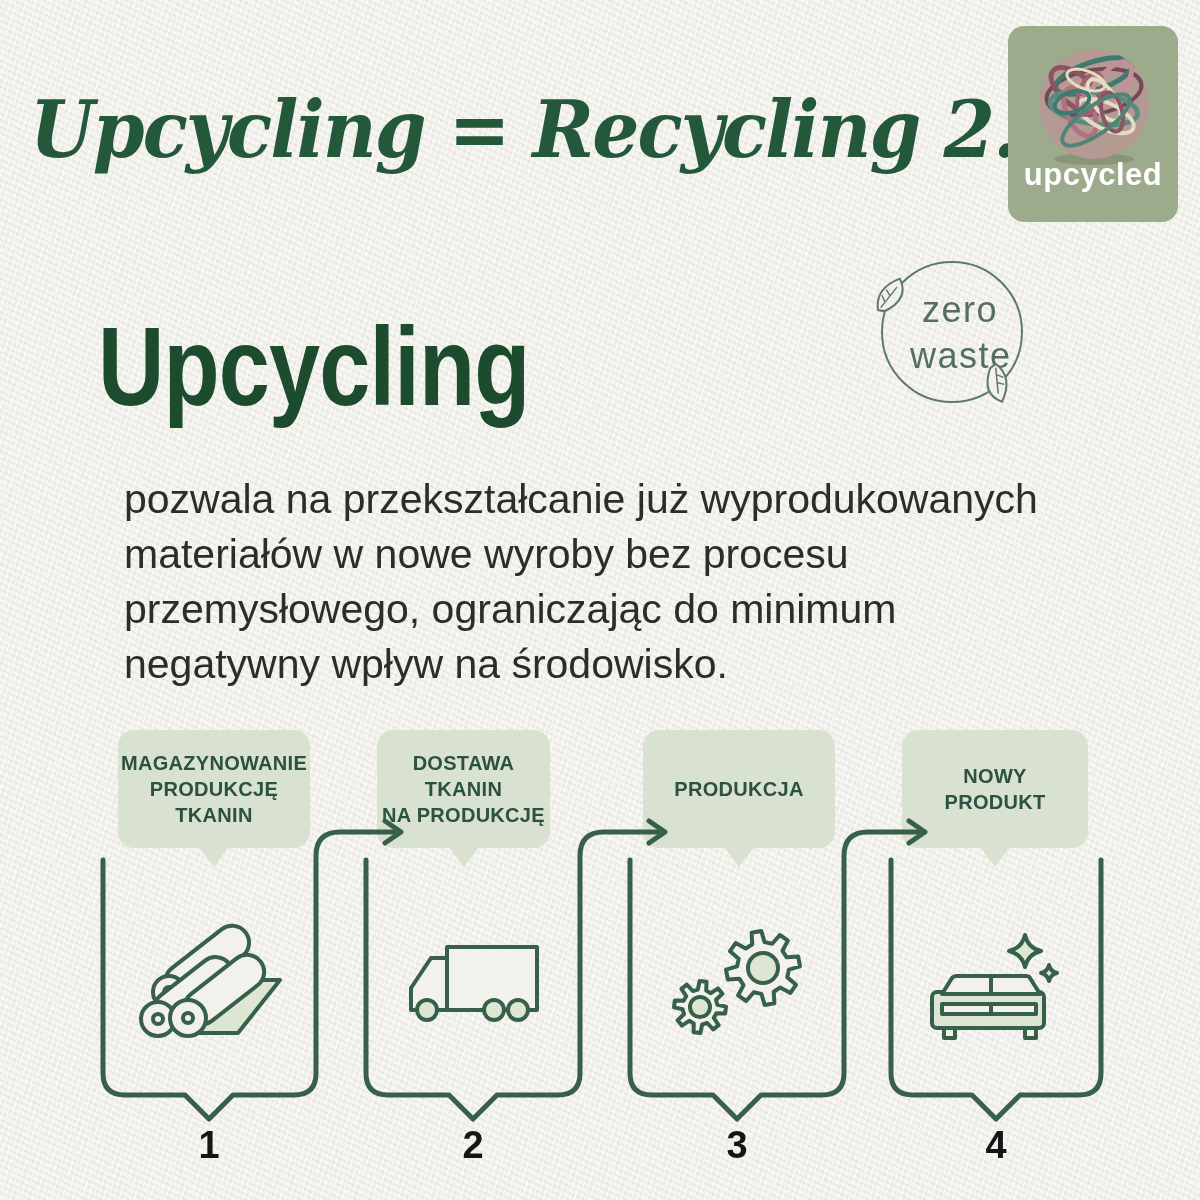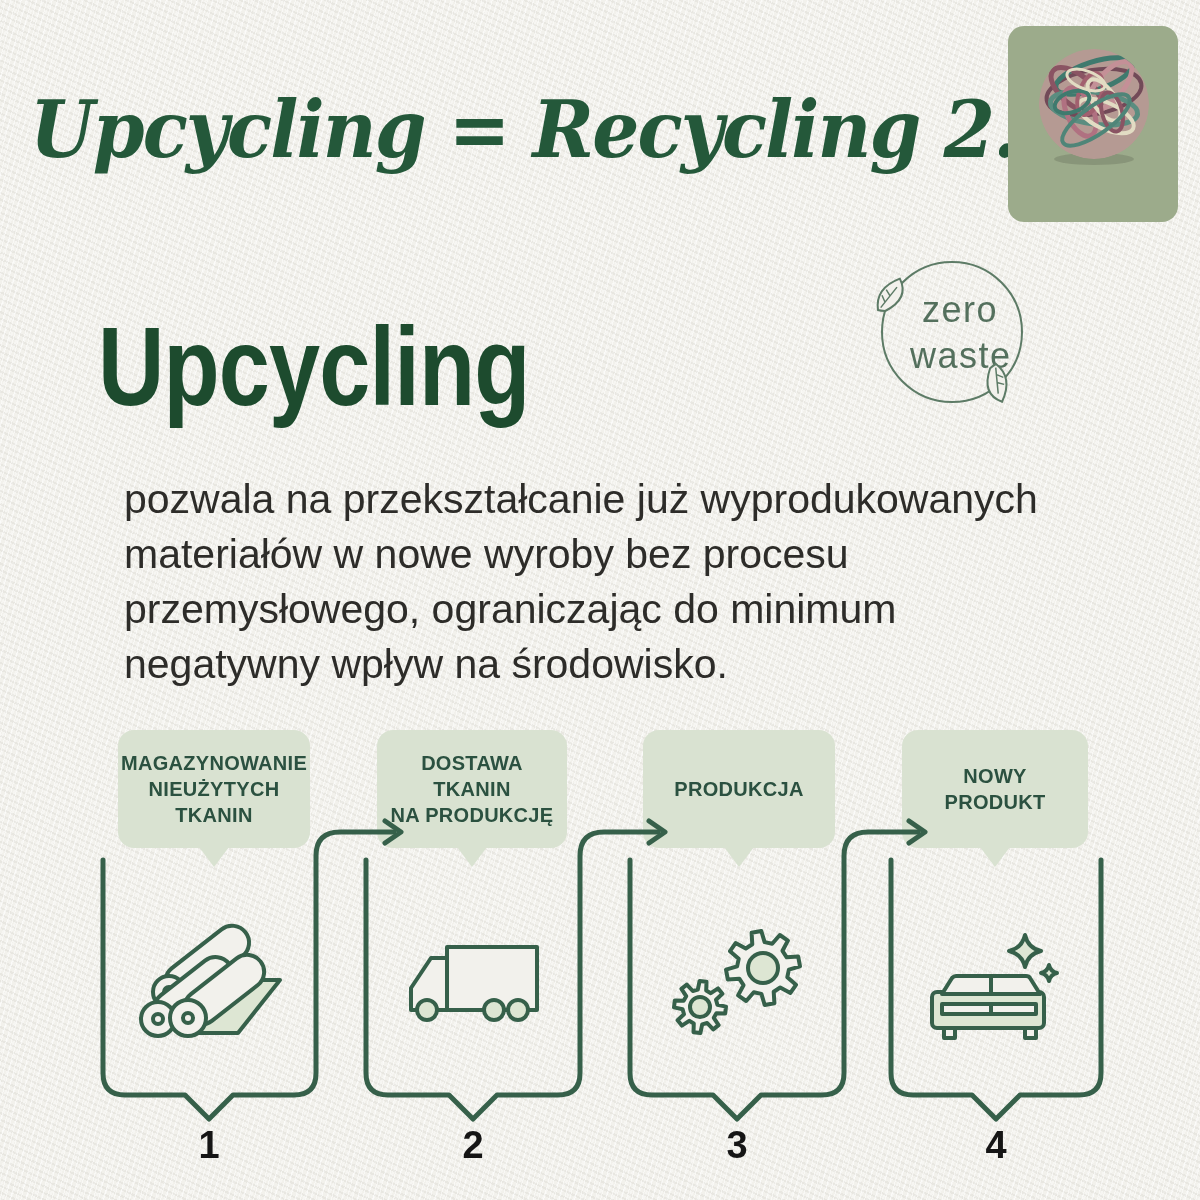--- a/index.html
+++ b/index.html
@@ -57,21 +57,21 @@
   .bubble::after{
     content:"";position:absolute;bottom:-19px;left:50%;margin-left:-15px;
     border-left:15px solid transparent;border-right:15px solid transparent;
     border-top:20px solid var(--bubble);
   }
   .bubble .lbl{
     font-size:20px;font-weight:700;color:#2b5140;line-height:26px;
     letter-spacing:.3px;white-space:pre-line;
   }
   .b1{left:118px;width:192px;}
-  .b2{left:377px;width:190px;}
+  .b2{left:377px;width:173px;}
   .b3{left:643px;width:192px;}
   .b4{left:902px;width:186px;}
   .flow-svg{position:absolute;left:0;top:0;width:1200px;height:1200px;z-index:2;pointer-events:none;}
   .stepnum{
     position:absolute;top:1124px;width:80px;text-align:center;font-size:38px;
     font-weight:700;color:var(--num);z-index:3;
   }
   .n1{left:169px;}.n2{left:433px;}.n3{left:697px;}.n4{left:956px;}
   .ln{stroke:var(--line);stroke-width:5;fill:none;stroke-linejoin:round;stroke-linecap:round;}
   .ic{stroke:var(--line);stroke-width:4;stroke-linejoin:round;}
@@ -105,20 +105,21 @@
       <ellipse cx="98" cy="90" rx="30" ry="13" transform="rotate(25 98 90)" fill="none" stroke="#e2dcc3" stroke-width="4"></ellipse>
       <ellipse cx="82" cy="68" rx="22" ry="11" transform="rotate(-70 82 68)" fill="none" stroke="#a2606f" stroke-width="4"></ellipse>
       <ellipse cx="96" cy="74" rx="24" ry="11" transform="rotate(55 96 74)" fill="none" stroke="#e2dcc3" stroke-width="4"></ellipse>
       <ellipse cx="64" cy="76" rx="18" ry="10" transform="rotate(-20 64 76)" fill="none" stroke="#3f7a6e" stroke-width="4"></ellipse>
       <ellipse cx="104" cy="86" rx="20" ry="10" transform="rotate(75 104 86)" fill="none" stroke="#8a5463" stroke-width="4"></ellipse>
       <ellipse cx="88" cy="94" rx="40" ry="14" transform="rotate(-35 88 94)" fill="none" stroke="#4f8578" stroke-width="4"></ellipse>
       <ellipse cx="78" cy="54" rx="20" ry="9" transform="rotate(20 78 54)" fill="none" stroke="#e2dcc3" stroke-width="3"></ellipse>
     </g>
   </svg>
   <div class="wordmark">
+    <div>upcycled</div>
   </div>
 </div>
 
 <svg class="stamp" viewBox="0 0 180 180">
   <circle cx="90" cy="84" r="70" fill="none" stroke="#5d7b66" stroke-width="2"></circle>
   <text x="60" y="74">zero</text>
   <text x="48" y="120">waste</text>
   <g transform="translate(16,62) rotate(-8)">
     <path d="M0,0 Q0,-22 26,-28 Q33,-7 7,2 Q2,1 0,0 Z" fill="#f2f1ec" stroke="#5d7b66" stroke-width="2"></path>
     <path d="M3,-2 L22,-20 M8,-7 L6,-14 M14,-12 L11,-19" fill="none" stroke="#5d7b66" stroke-width="1.5"></path>
@@ -131,21 +132,21 @@
 
 <div class="page-title">Upcycling</div>
 
 <div class="para">pozwala na przekształcanie już wyprodukowanych
 materiałów w nowe wyroby bez procesu
 przemysłowego, ograniczając do minimum
 negatywny wpływ na środowisko.</div>
 
 <div class="bubble b1">
   <div class="lbl">MAGAZYNOWANIE
-NIEUŻYTYCH
+PRODUKCJĘ
 TKANIN</div>
 </div>
 <div class="bubble b2">
   <div class="lbl">DOSTAWA
 TKANIN
 NA PRODUKCJĘ</div>
 </div>
 <div class="bubble b3">
   <div class="lbl">PRODUKCJA</div>
 </div>

